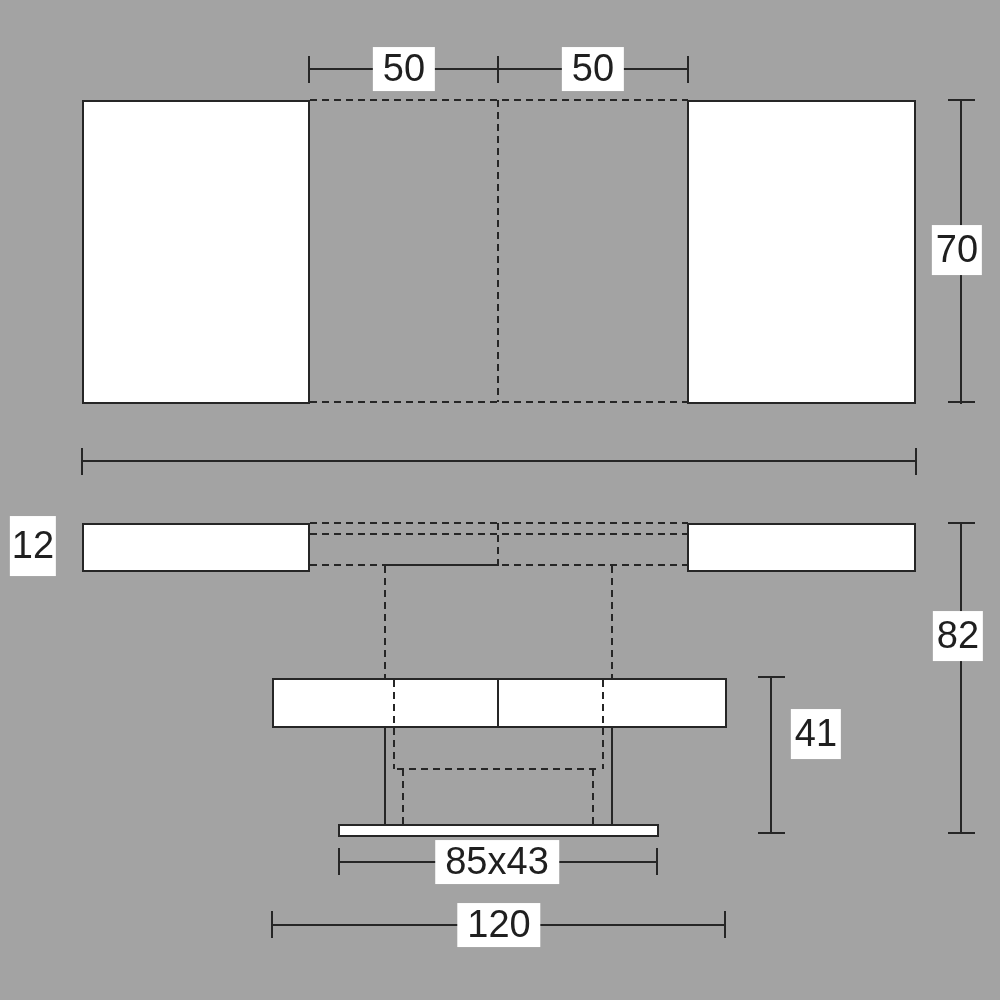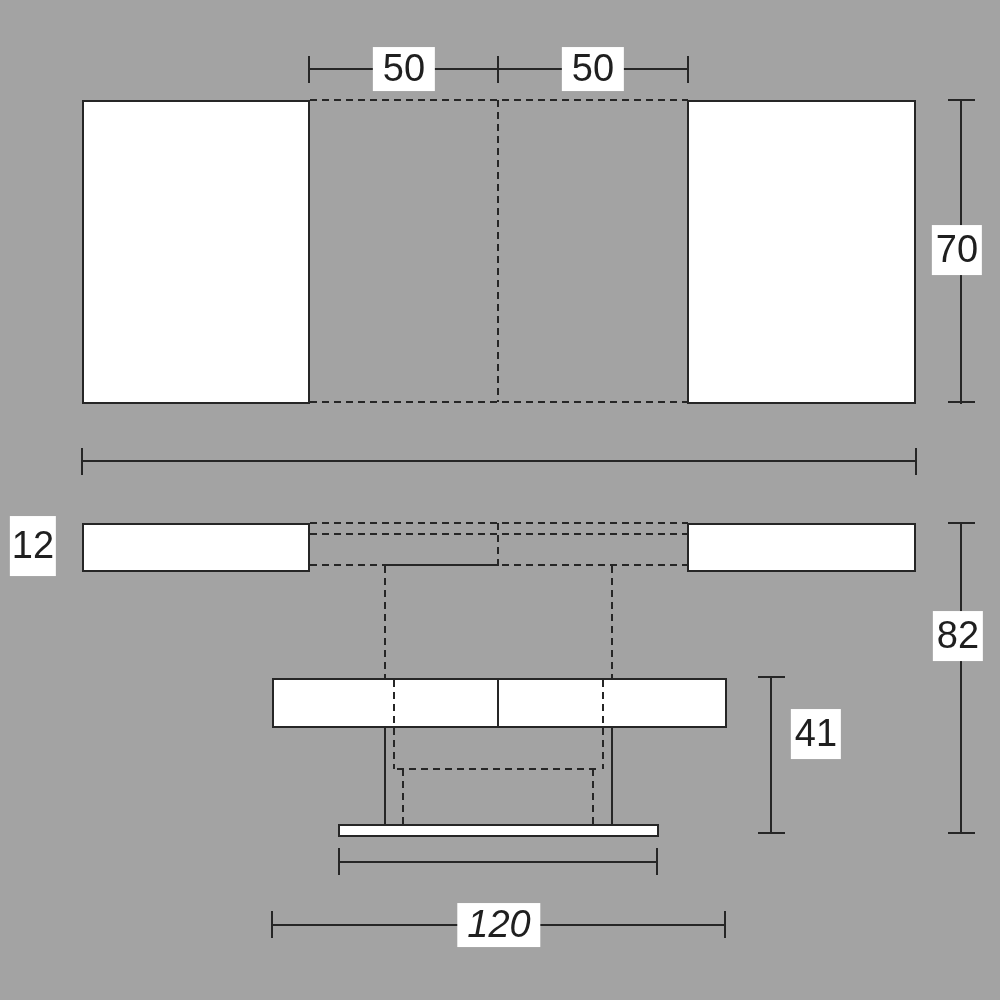--- a/index.html
+++ b/index.html
@@ -114,19 +114,20 @@
   <div class="dim-label vpad" style="left:769px; top:734px;margin-left:47px;">41</div>
 
   <div class="vline" style="left:960px; top:523px; height:311px;"></div>
   <div class="tickh" style="left:948px; top:522px;"></div>
   <div class="tickh" style="left:948px; top:832px;"></div>
   <div class="dim-label vpad" style="left:958px; top:636px;">82</div>
 
   <div class="hline" style="left:339px; top:861px; width:319px;"></div>
   <div class="tickv" style="left:338px; top:848px;"></div>
   <div class="tickv" style="left:656px; top:848px;"></div>
+  <div class="dim-label" style="left:497px; top:862px;">85x43</div>
 
   <div class="hline" style="left:272px; top:924px; width:454px;"></div>
   <div class="tickv" style="left:271px; top:911px;"></div>
   <div class="tickv" style="left:724px; top:911px;"></div>
-  <div class="dim-label" style="left:499px; top:925px;font-style:italic;">120</div>
+  <div class="dim-label" style="left:499px; top:925px;">120</div>
 
 </div>
 
 </body></html>

